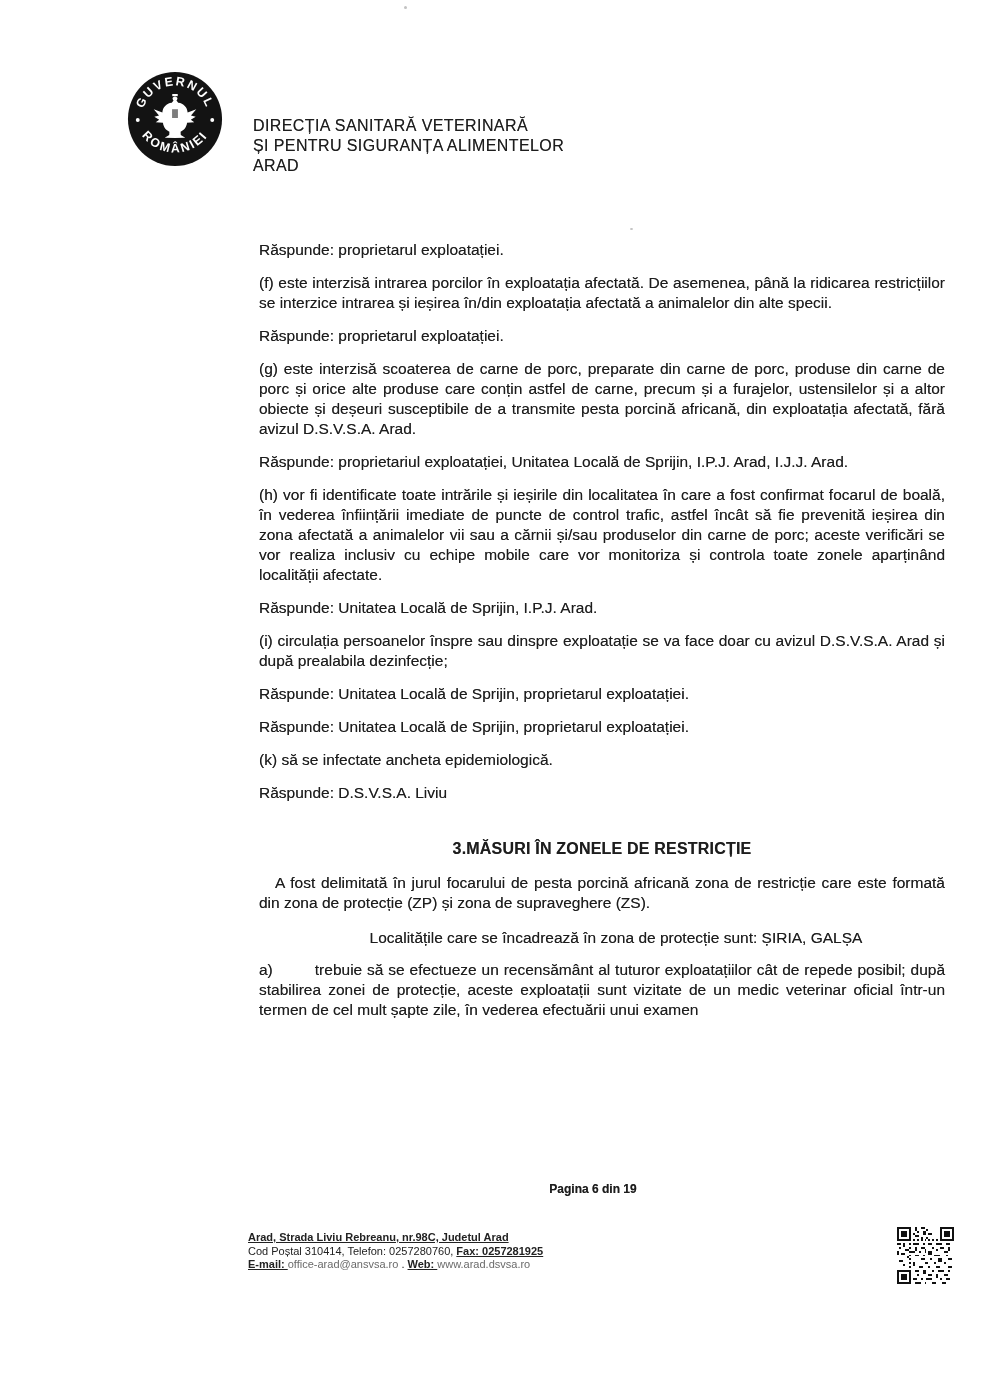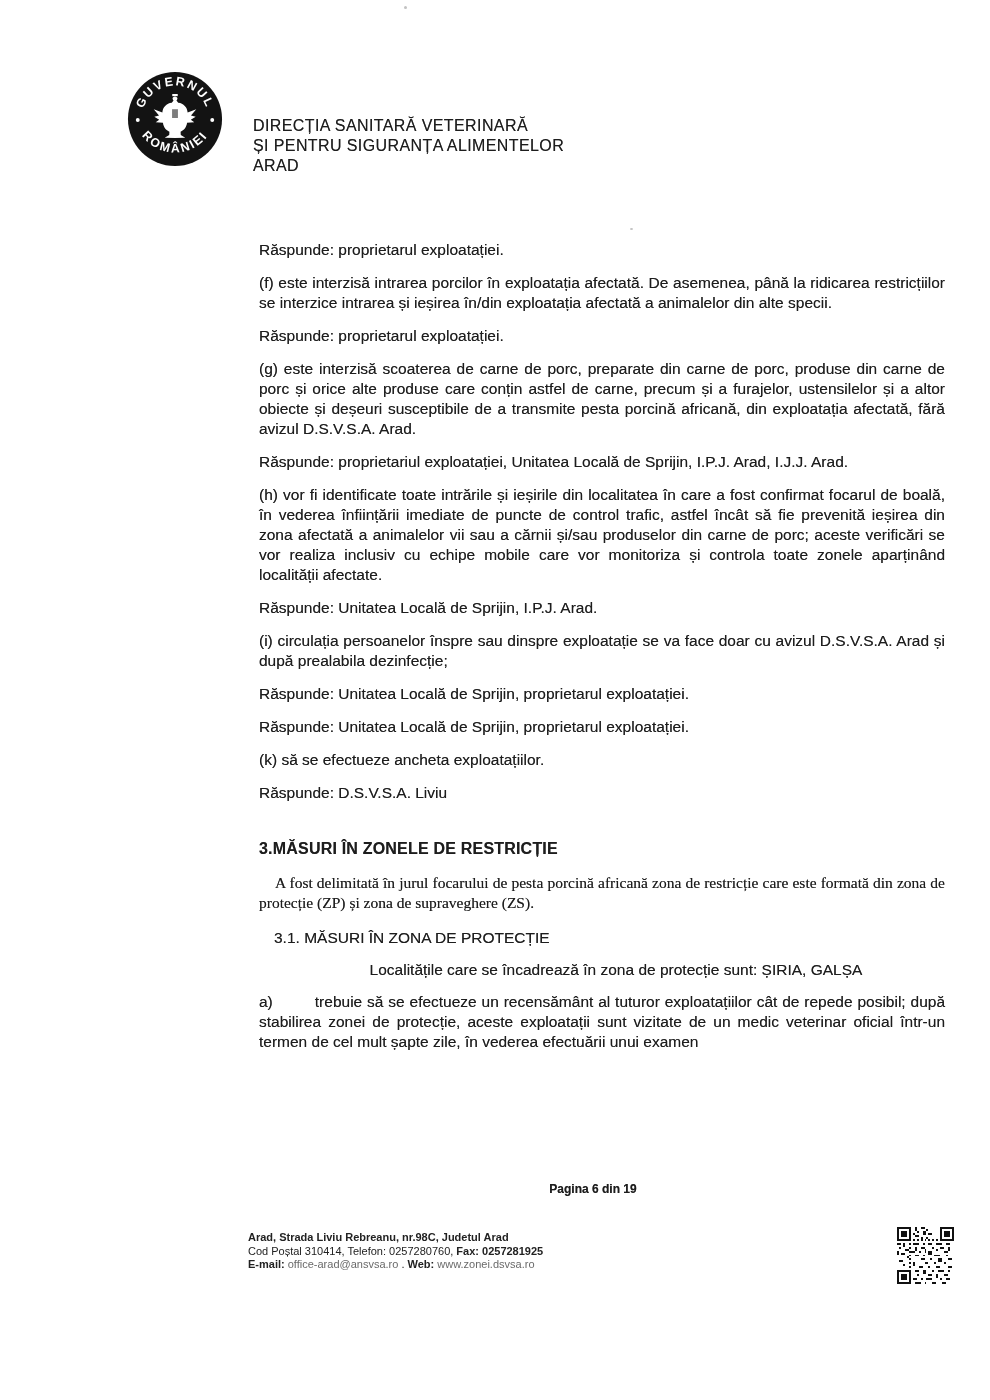--- a/index.html
+++ b/index.html
@@ -15,32 +15,32 @@
   .seal { position:absolute; left:126px; top:70px; width:98px; height:98px; }
   .org-block { position:absolute; left:253px; top:88px; font-size:16px; line-height:20px; letter-spacing:.4px; }
 
   
   .speck { position:absolute; background:#8f8f8f; border-radius:50%; opacity:.55; }
 
   
   .content { position:absolute; left:259px; top:212px; width:686px; font-size:15.5px; line-height:20px; }
   .content p { margin:0 0 13px 0; }
   .content p.item { text-align:justify; }
-  .sec-heading { font-weight:bold; text-align:left; font-size:16px; letter-spacing:.2px; margin:36px 0 14px 0 !important; }
-  .sec-para1 { text-align:justify; text-indent:16px; margin-bottom:15px !important;font-family:Liberation Serif, serif; }
+  .sec-heading { font-weight:bold; text-align:center; font-size:16px; letter-spacing:.2px; margin:36px 0 14px 0 !important; }
+  .sec-para1 { text-align:justify; text-indent:16px; margin-bottom:15px !important; }
   .sec-para2 { text-align:justify; text-indent:22px; margin-bottom:15px !important; }
   .sub-heading { padding-left:15px; margin-bottom:12px !important; }
   .localities { padding-left:28px; margin-bottom:12px !important;text-align:center; }
   .item-a { text-align:justify; }
   .item-a .tab { display:inline-block; width:42px; }
 
   
   .page-indicator { position:absolute; left:250px; top:1154px; width:686px; text-align:center; font-size:12px; font-weight:bold; }
   .address { position:absolute; left:248px; top:1231px; font-size:11px; line-height:13.5px; color:#222; }
-  .address b { font-weight:bold; }
+  .address b { font-weight:bold;text-decoration:underline; }
   .flink { color:#6a6a6a; cursor:pointer; }
   .qr { position:absolute; left:897px; top:1227px; width:57px; height:57px; }
 </style>
 </head>
 <body>
 
 <div class="page">
 
   <svg class="seal" viewBox="0 0 100 100">
     <circle cx="50" cy="50" r="48" fill="#131313"></circle>
@@ -76,36 +76,35 @@
     <p class="resp">Răspunde: proprietarul exploatației.</p>
     <p class="item">(f) este interzisă intrarea porcilor în exploatația afectată. De asemenea, până la ridicarea restricțiilor se interzice intrarea și ieșirea în/din exploatația afectată a animalelor din alte specii.</p>
     <p class="resp">Răspunde: proprietarul exploatației.</p>
     <p class="item">(g) este interzisă scoaterea de carne de porc, preparate din carne de porc, produse din carne de porc și orice alte produse care conțin astfel de carne, precum și a furajelor, ustensilelor și a altor obiecte și deșeuri susceptibile de a transmite pesta porcină africană, din exploatația afectată, fără avizul D.S.V.S.A. Arad.</p>
     <p class="resp">Răspunde: proprietariul exploatației, Unitatea Locală de Sprijin, I.P.J. Arad, I.J.J. Arad.</p>
     <p class="item">(h) vor fi identificate toate intrările și ieșirile din localitatea în care a fost confirmat focarul de boală, în vederea înființării imediate de puncte de control trafic, astfel încât să fie prevenită ieșirea din zona afectată a animalelor vii sau a cărnii și/sau produselor din carne de porc; aceste verificări se vor realiza inclusiv cu echipe mobile care vor monitoriza și controla toate zonele aparținând localității afectate.</p>
     <p class="resp">Răspunde: Unitatea Locală de Sprijin, I.P.J. Arad.</p>
     <p class="item">(i) circulația persoanelor înspre sau dinspre exploatație se va face doar cu avizul D.S.V.S.A. Arad  și după prealabila dezinfecție;</p>
     <p class="resp">Răspunde: Unitatea Locală de Sprijin, proprietarul exploatației.</p>
     <p class="resp">Răspunde: Unitatea Locală de Sprijin, proprietarul exploatației.</p>
-    <p class="item">(k) să se efectueze ancheta exploatațiilor.</p>
+    <p class="item">(k) să se infectate ancheta epidemiologică.</p>
     <p class="resp">Răspunde: D.S.V.S.A. Liviu</p>
 
     <p class="sec-heading">3.MĂSURI ÎN ZONELE DE RESTRICȚIE</p>
     <p class="sec-para1">A fost delimitată în jurul focarului de pesta porcină africană zona de restricție care este formată din zona de protecție (ZP) și zona de supraveghere (ZS).</p>
-    <p class="sub-heading">3.1. MĂSURI ÎN ZONA DE PROTECȚIE</p>
     <p class="localities">Localitățile care se încadrează în zona de protecție sunt: ȘIRIA, GALȘA</p>
     <p class="item-a"><span>a)</span><span class="tab"></span><span>trebuie să se efectueze un recensământ al tuturor exploatațiilor cât de repede posibil; după stabilirea zonei de protecție, aceste exploatații sunt vizitate de un medic veterinar oficial într-un termen de cel mult șapte zile, în vederea efectuării unui examen</span></p>
   </div>
 
   <div class="page-indicator ink">Pagina 6 din 19</div>
 
   <div class="address">
     <div><b>Arad, Strada Liviu Rebreanu, nr.98C, Judetul Arad</b></div>
     <div><span>Cod Poștal 310414, Telefon: 0257280760, </span><b>Fax: 0257281925</b></div>
-    <div><b>E-mail: </b><span class="flink">office-arad@ansvsa.ro</span><span> . </span><b>Web: </b><span class="flink">www.zonei.dsvsa.ro</span></div>
+    <div><b>E-mail: </b><span class="flink">office-arad@ansvsa.ro</span><span> . </span><b>Web: </b><span class="flink">www.arad.dsvsa.ro</span></div>
   </div>
 
   <svg class="qr" viewBox="0 0 29 29" shape-rendering="crispEdges">
     <rect x="0" y="0" width="29" height="29" fill="#fff"></rect>
     <g fill="#111">
       <rect x="0" y="0" width="7" height="7"></rect>
         <rect x="22" y="0" width="7" height="7"></rect>
         <rect x="0" y="22" width="7" height="7"></rect>
     </g>
     <g fill="#fff">

